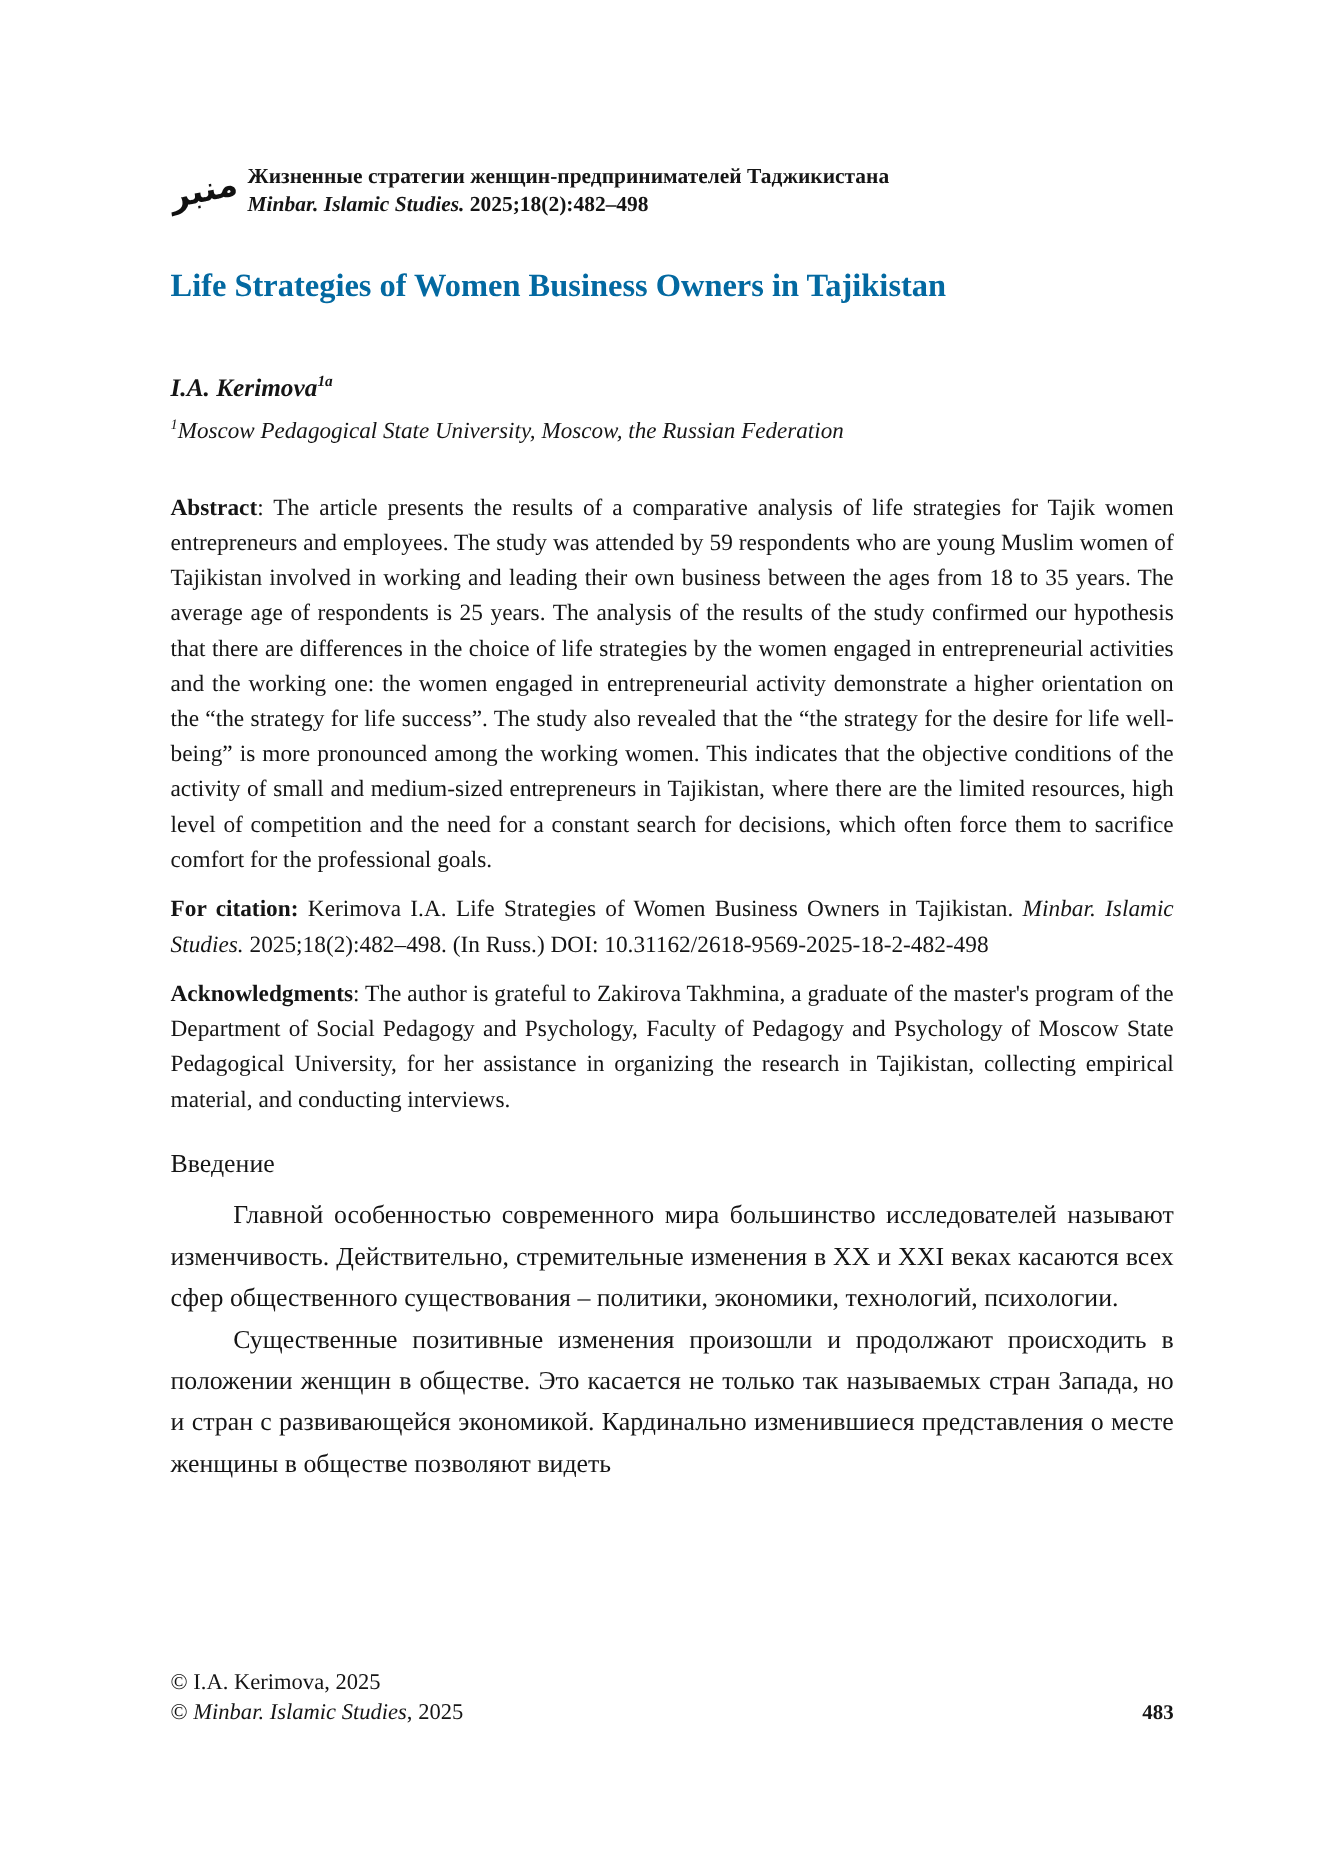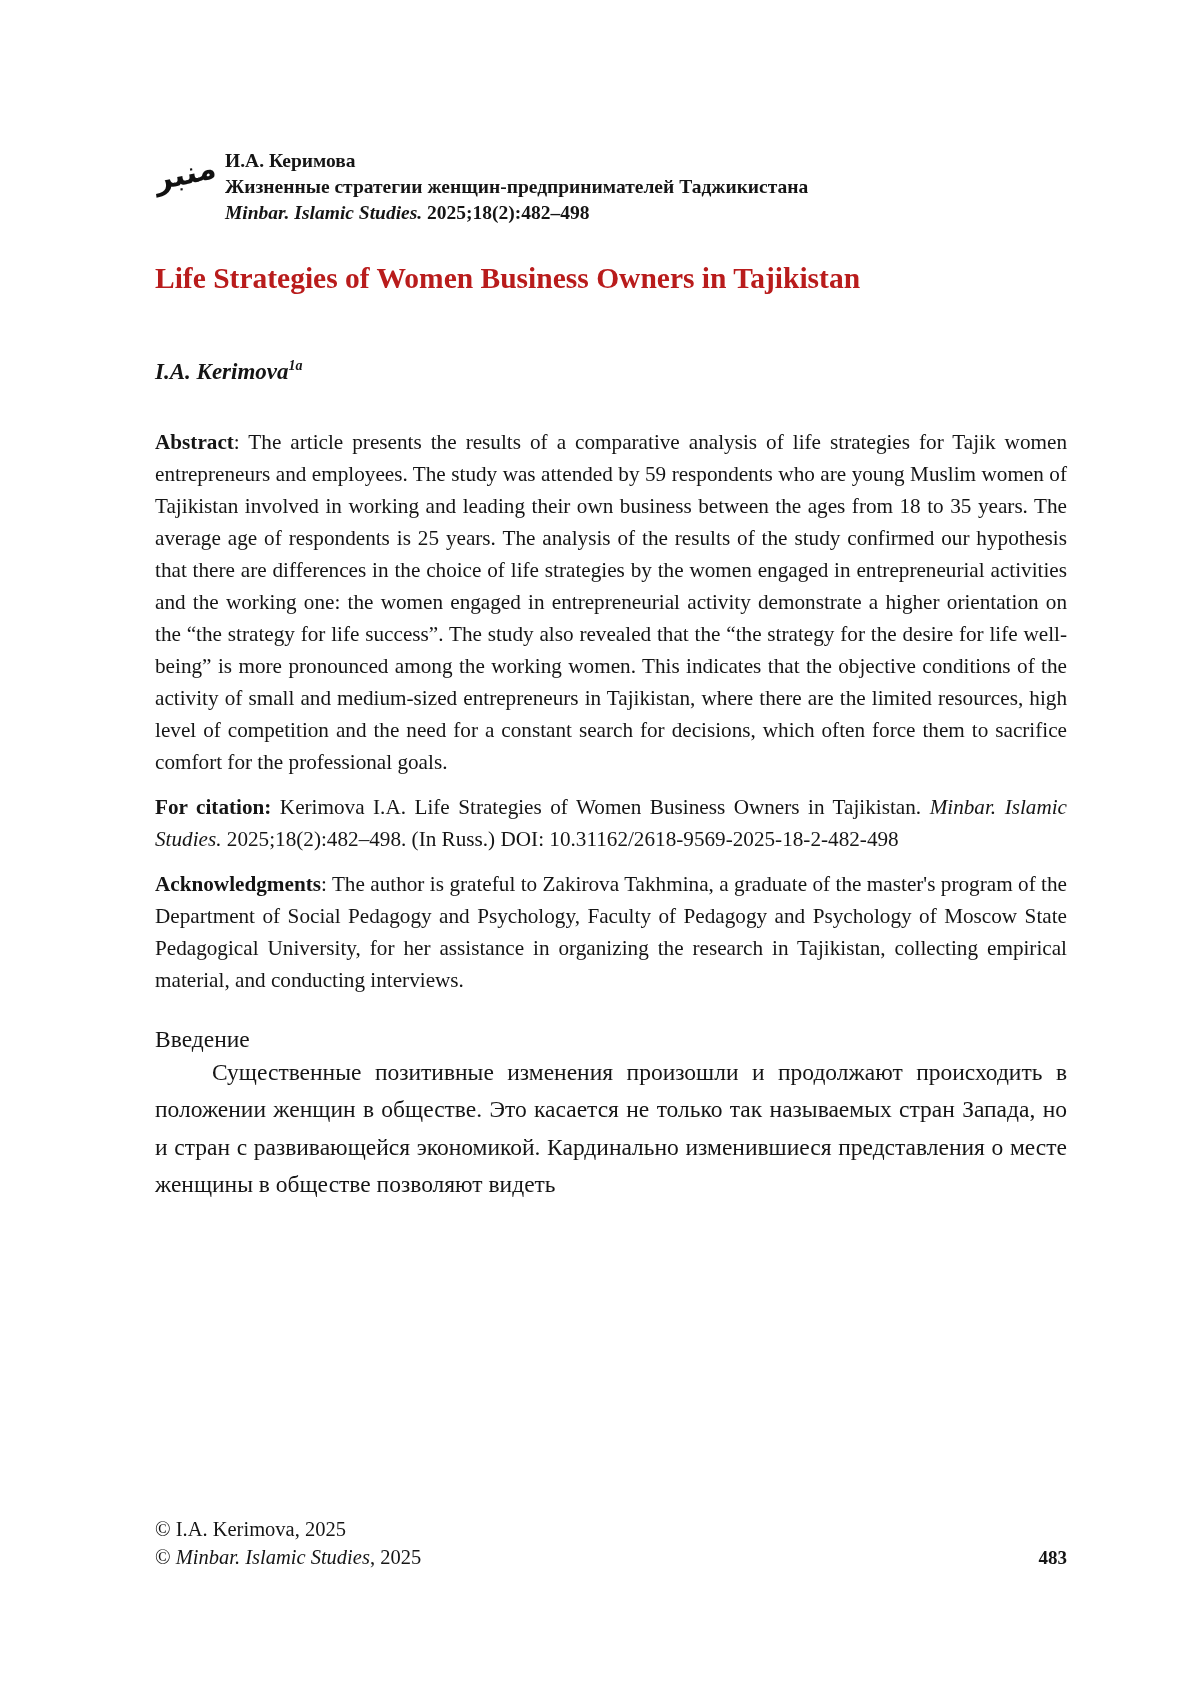--- a/index.html
+++ b/index.html
@@ -44,21 +44,21 @@
     line-height: 26px;
     padding-top: 2px;
   }
   .head-lines .it { font-style: italic; }
   
   h1.article-title {
     margin: 34px 0 0 0;
     font-size: 29.5px;
     line-height: 36px;
     font-weight: bold;
-    color: #b91c1c;
+    color: #0369a1;
   }
   
   .author-line {
     margin-top: 56px;
     font-weight: bold;
     font-style: italic;
     font-size: 23px;
     line-height: 28px;
   }
   .author-line sup { font-size: 14px; }
@@ -114,41 +114,42 @@
 </style>
 </head>
 <body>
 
 <div class="page">
   <div class="content">
 
     <header class="running-head">
       <div class="logo">منبر</div>
       <div class="head-lines">
-        <div>И.А. Керимова</div>
         <div>Жизненные стратегии женщин-предпринимателей Таджикистана</div>
         <div><span class="it">Minbar. Islamic Studies.</span><span> 2025;18(2):482–498</span></div>
       </div>
     </header>
 
     <h1 class="article-title">Life Strategies of Women Business Owners in Tajikistan</h1>
 
     <div class="author-line"><span>I.A. Kerimova</span><sup>1a</sup></div>
 
+    <div class="affil first"><sup>1</sup><span>Moscow Pedagogical State University, Moscow, the Russian Federation</span></div>
 
 
     <p class="body-par abstract"><b>Abstract</b><span>: The article presents the results of a comparative analysis of life strategies for Tajik women entrepreneurs and employees. The study was attended by 59 respondents who are young Muslim women of Tajikistan involved in working and leading their own business between the ages from 18 to 35 years. The average age of respondents is 25 years. The analysis of the results of the study confirmed our hypothesis that there are differences in the choice of life strategies by the women engaged in entrepreneurial activities and the working one: the women engaged in entrepreneurial activity demonstrate a higher orientation on the “the strategy for life success”. The study also revealed that the “the strategy for the desire for life well-being” is more pronounced among the working women. This indicates that the objective conditions of the activity of small and medium-sized entrepreneurs in Tajikistan, where there are the limited resources, high level of competition and the need for a constant search for decisions, which often force them to sacrifice comfort for the professional goals.</span></p>
 
 
     <p class="body-par"><b>For citation:</b><span> Kerimova I.A. Life Strategies of Women Business Owners in Tajikistan. </span><span class="it">Minbar. Islamic Studies.</span><span> 2025;18(2):482–498. (In Russ.) DOI: 10.31162/2618-9569-2025-18-2-482-498</span></p>
 
     <p class="body-par"><b>Acknowledgments</b><span>: The author is grateful to Zakirova Takhmina, a graduate of the master's program of the Department of Social Pedagogy and Psychology, Faculty of Pedagogy and Psychology of Moscow State Pedagogical University, for her assistance in organizing the research in Tajikistan, collecting empirical material, and conducting interviews.</span></p>
 
     <h2 class="section-heading">Введение</h2>
 
+    <p class="ru-par first" lang="ru">Главной особенностью современного мира большинство исследователей называют изменчивость. Действительно, стремительные изменения в XX и XXI веках касаются всех сфер общественного существования – политики, экономики, технологий, психологии.</p>
 
     <p class="ru-par" lang="ru">Существенные позитивные изменения произошли и продолжают происходить в положении женщин в обществе. Это касается не только так называемых стран Запада, но и стран с развивающейся экономикой. Кардинально изменившиеся представления о месте женщины в обществе позволяют видеть</p>
 
   </div>
 
   <footer class="page-footer">
     <div>
       <div>© I.A. Kerimova, 2025</div>
       <div><span>© </span><span class="it">Minbar. Islamic Studies</span><span>, 2025</span></div>
     </div>

